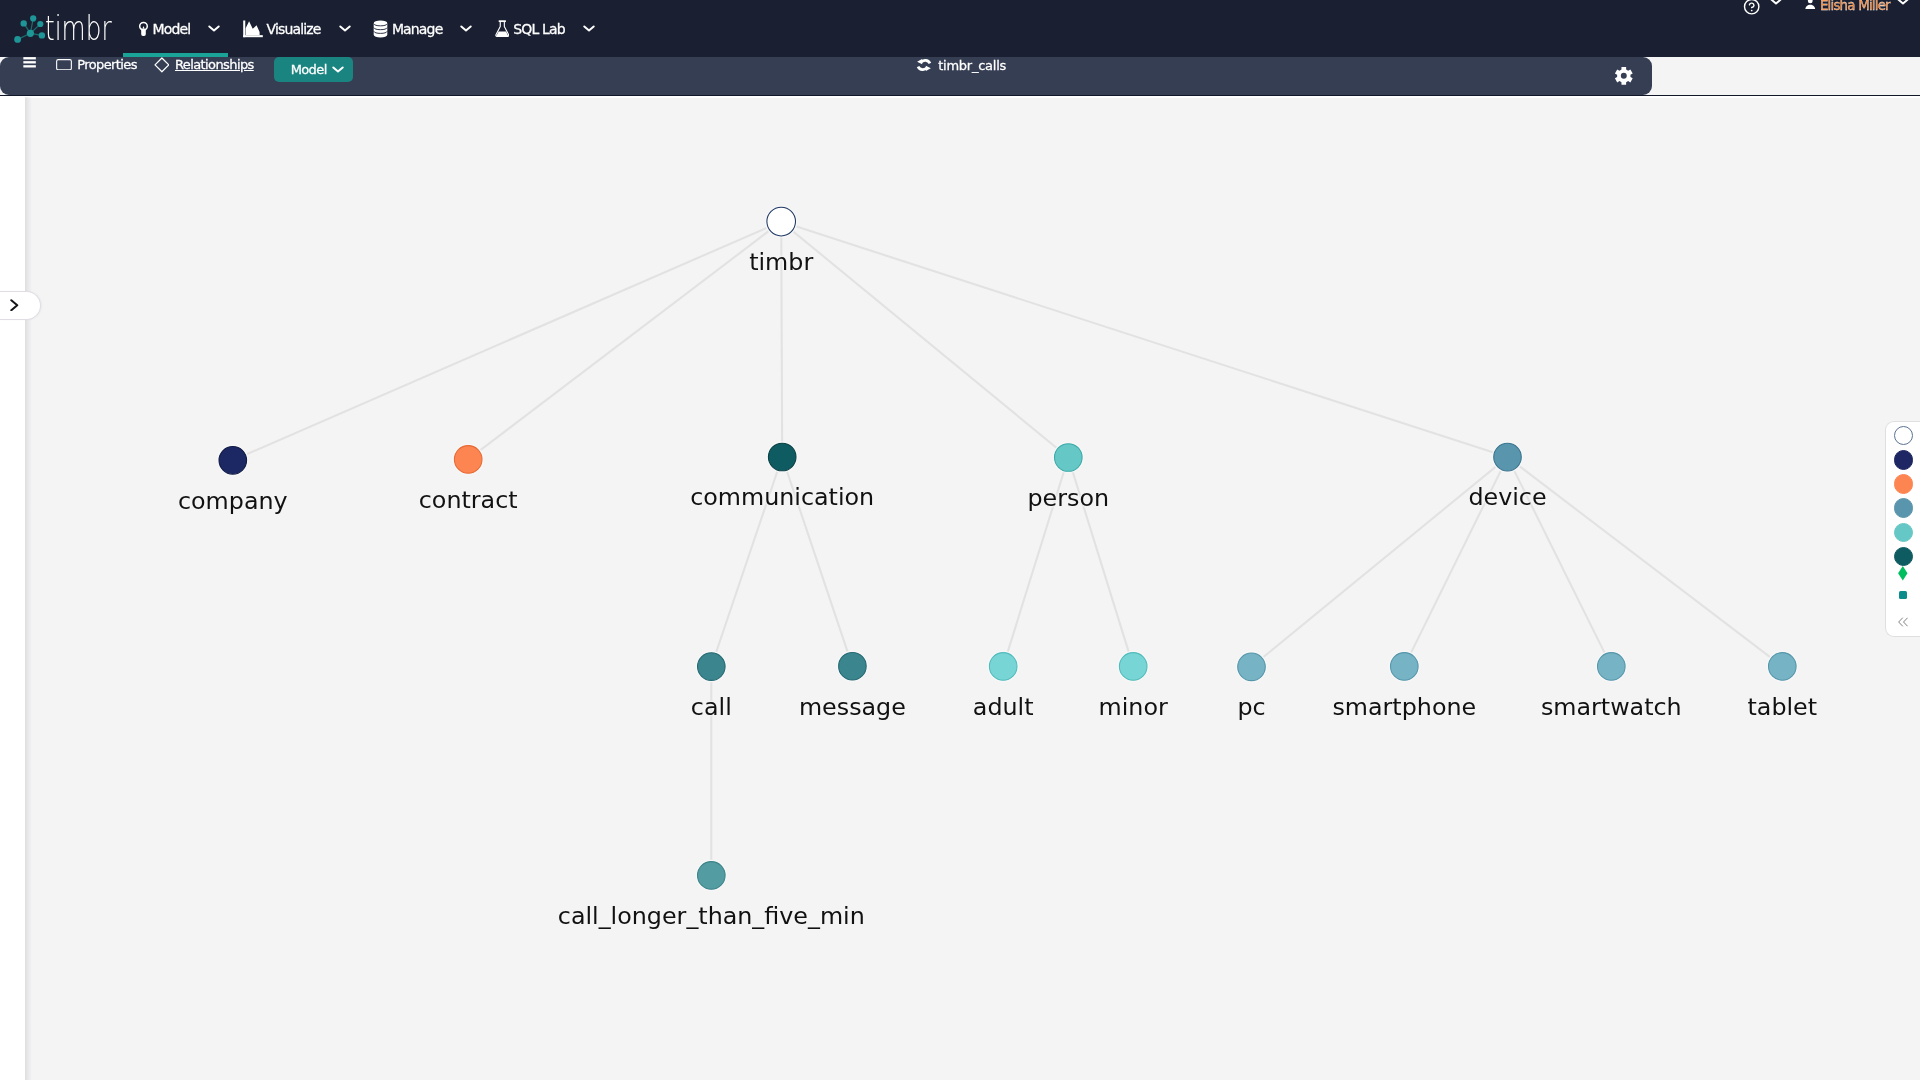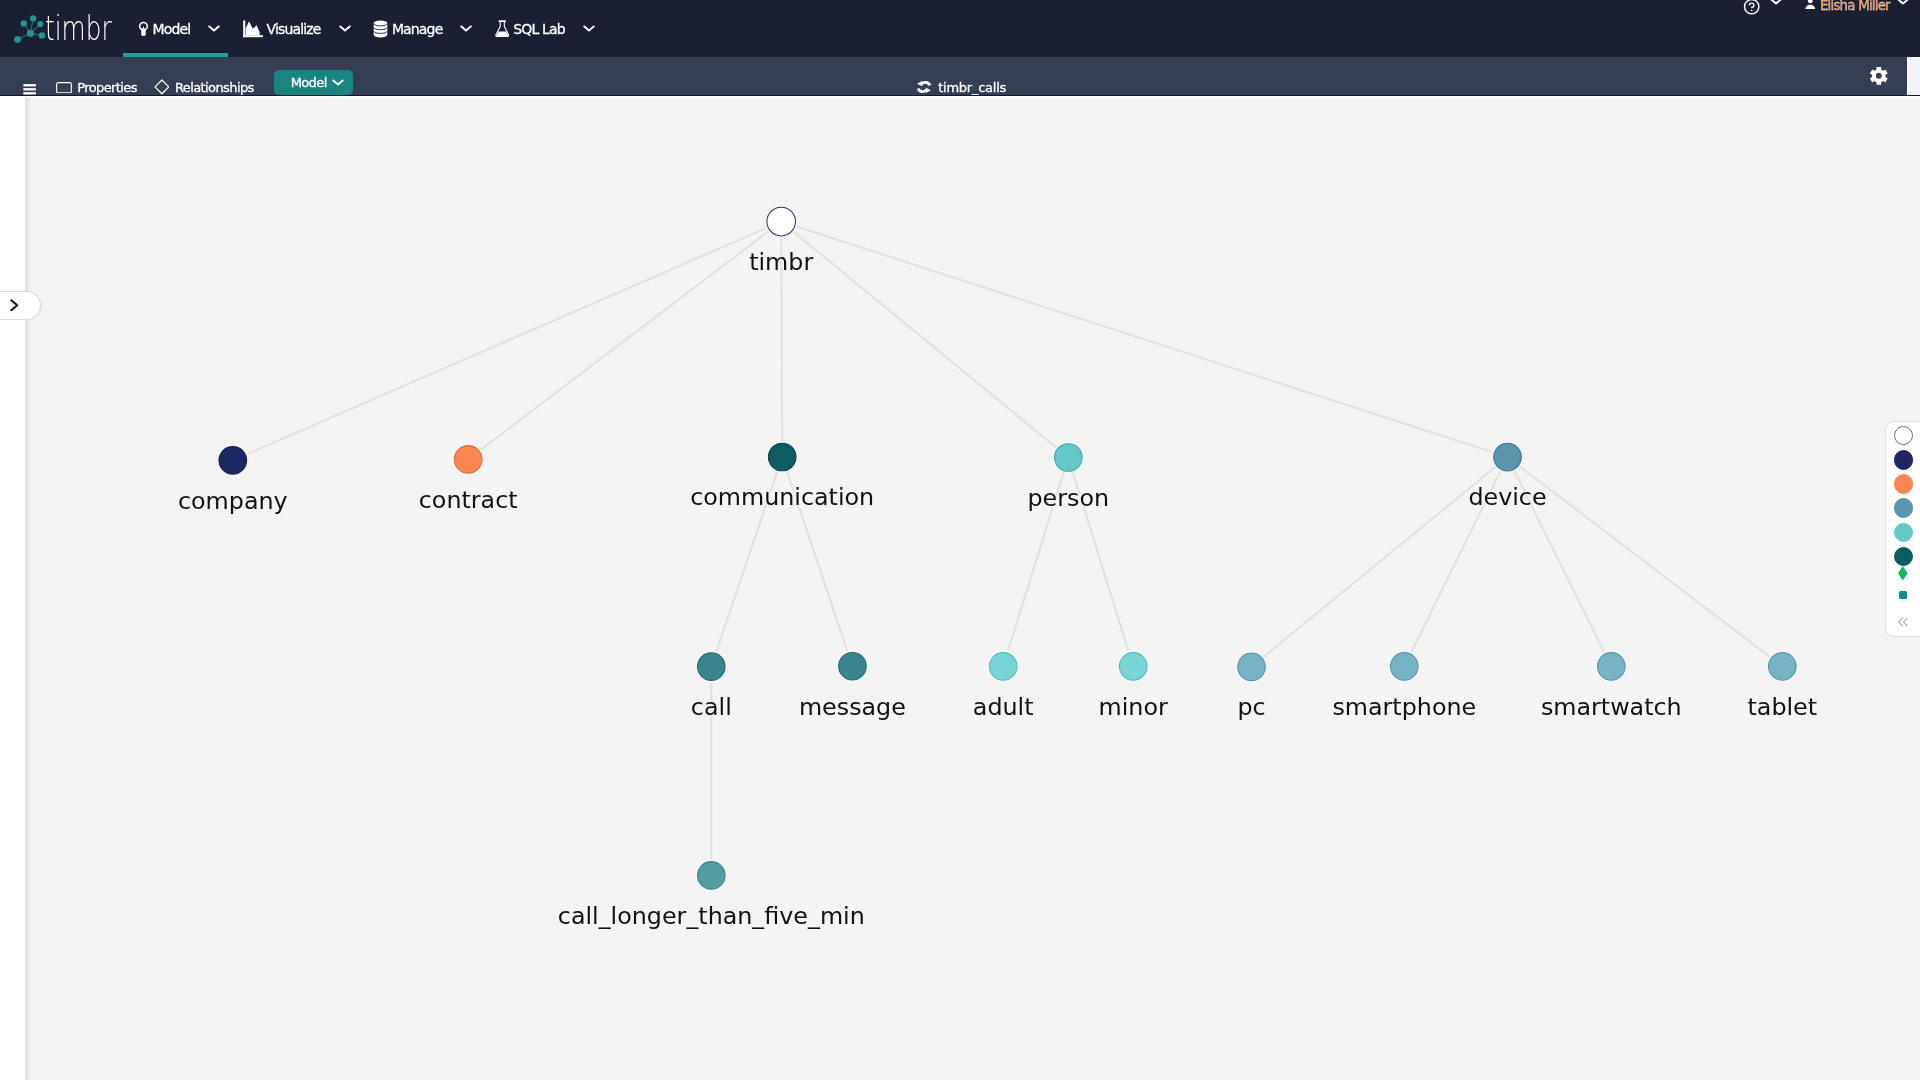--- a/index.html
+++ b/index.html
@@ -28,30 +28,30 @@
   .spacer{flex:1;}
   .right-nav{position:absolute;right:0;top:0;height:57px;display:flex;align-items:center;}
   .right-item{display:flex;align-items:flex-start;color:#f97316;font-size:13.4px;letter-spacing:-0.8px;cursor:pointer;height:61px;-webkit-text-stroke:0.28px #fff;}
   #helpitem{margin-right:23.2px;}
   #helpitem .chev{margin-left:9.4px;}
   #useritem .nav-ic{margin-right:4px;}
   #useritem .chev{margin-left:7px;}
   #useritem{padding-right:11.2px;}
 
   
-  .subbar{position:absolute;left:0;top:57px;width:1907px;height:38px;background:#363e54;
-    display:flex;align-items:flex-end;}
+  .subbar{position:absolute;left:0;top:57px;width:1652px;height:38px;background:#363e54;
+    display:flex;align-items:flex-start;border-radius:9px;}
   .subbar-rule{position:absolute;left:0;top:95px;width:1920px;height:1.2px;background:#121729;z-index:4;}
   .canvas-top{position:absolute;left:0;top:96.1px;width:1920px;height:1.5px;background:#fff;z-index:4;}
   .burger{width:13.2px;height:10.6px;margin-left:23.1px;cursor:pointer;line-height:0;
     display:flex;align-items:center;}
   .sub-item{display:flex;align-items:center;color:#fff;font-size:13px;letter-spacing:-0.6px;cursor:pointer;-webkit-text-stroke:0.28px #fff;}
   .sub-item .nav-ic{margin-right:5.5px;}
   #props{margin-left:19.4px;}
-  #rels{margin-left:16.8px;}
+  #rels{margin-left:16.8px;text-decoration:underline;}
   .create-btn{margin-left:20.4px;background:#1a8580;color:#fff;font-size:13px;letter-spacing:-0.6px;
     border-radius:5px;height:24.6px;display:flex;align-items:center;padding:0 9.5px 0 16.5px;cursor:pointer;-webkit-text-stroke:0.28px #fff;}
   .create-btn .chev{margin-left:5px;}
   .db-name{position:absolute;left:916px;display:flex;align-items:center;
     color:#fff;font-size:13px;letter-spacing:-0.24px;-webkit-text-stroke:0.28px #fff;}
   .db-name .nav-ic{margin-right:6.2px;}
   .gear{position:absolute;right:18.4px;top:9.2px;cursor:pointer;line-height:0;}
 
   
   .rail{position:absolute;left:0;top:96px;width:25px;height:984px;background:#fff;z-index:6;}

